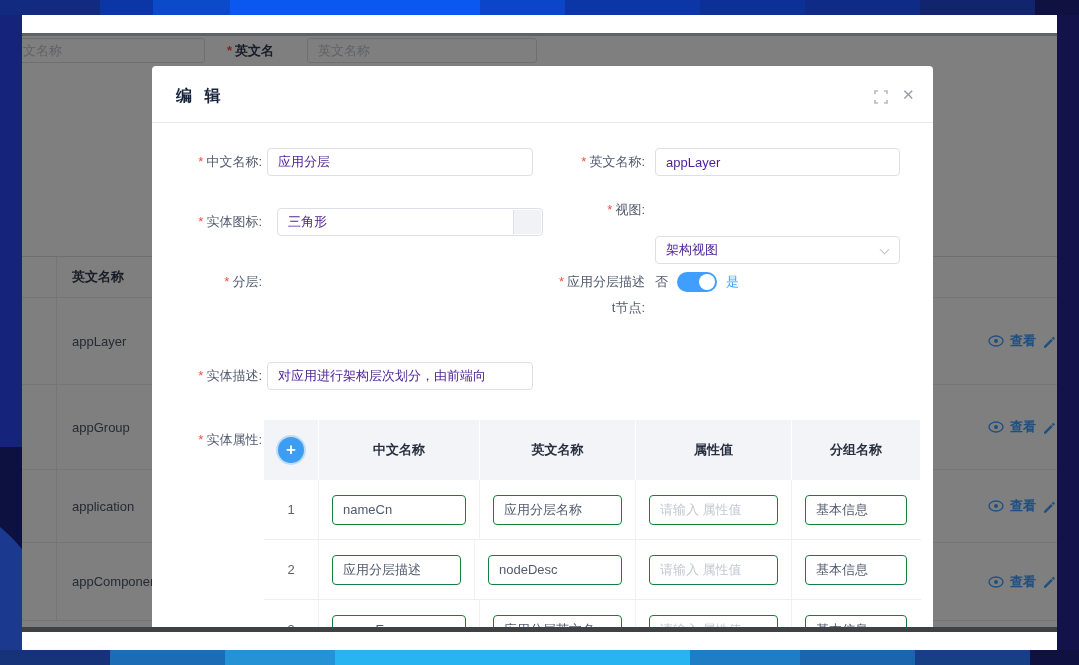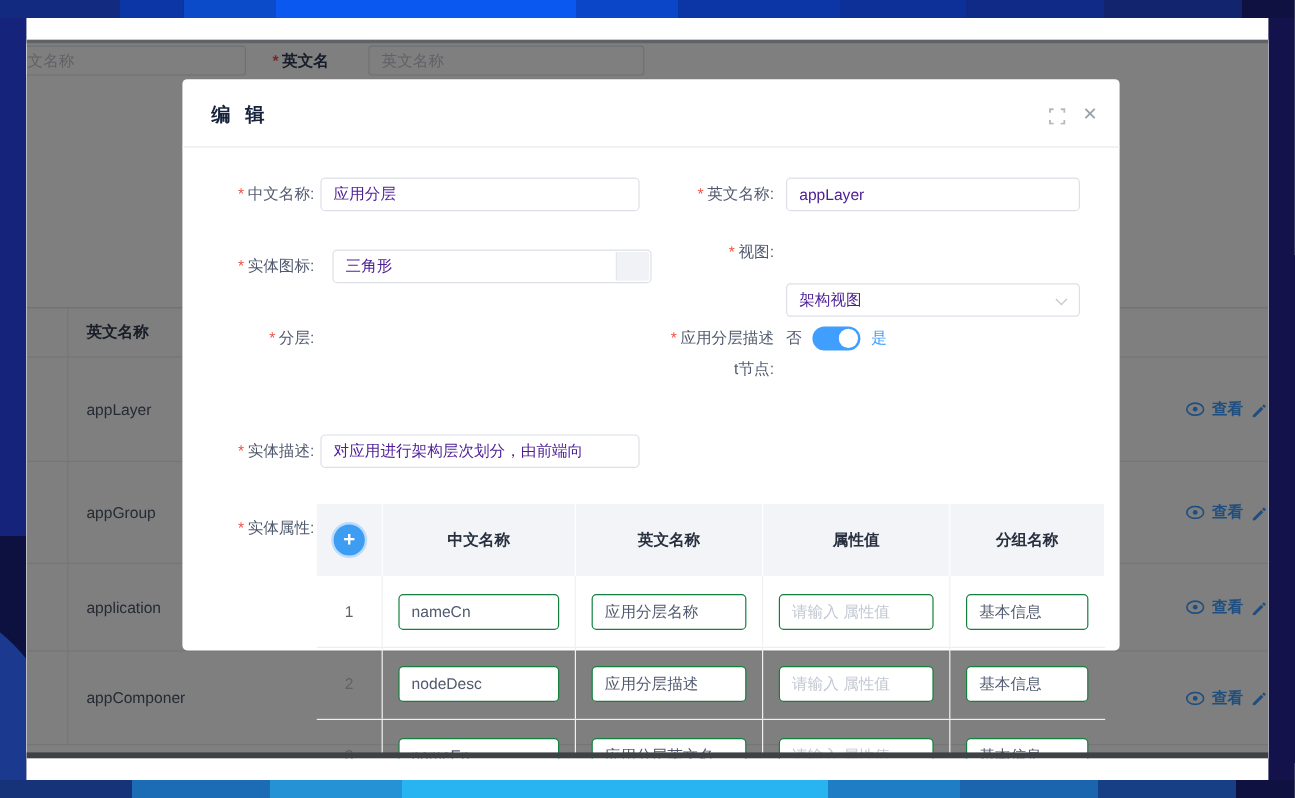--- a/index.html
+++ b/index.html
@@ -37,21 +37,21 @@
   .bg-thead { height:42px; border-top:1px solid #dcdfe6; border-bottom:1px solid #e8eaec;
     display:flex; align-items:center; font-weight:bold; color:#303a4e; }
   .bg-colA { width:35px; height:100%; border-right:1px solid #e8eaec; flex:0 0 35px; }
   .bg-colB { flex:1; padding-left:15px; display:flex; align-items:center; height:100%; }
   .bg-row { display:flex; align-items:stretch; border-bottom:1px solid #e8eaec; position:relative; }
   .bg-actions { position:absolute; right:2px; top:50%; transform:translateY(-50%);
     display:flex; align-items:center; gap:6px; color:#409eff; font-weight:bold; white-space:nowrap; }
   .bg-actions svg { display:block; }
 
   
-  .modal { position:absolute; left:130px; top:33px; width:781px; height:476px; background:#fff;
+  .modal { position:absolute; left:130px; top:33px; width:781px; height:600px; background:#fff;
     border-radius:4px; z-index:10; font-size:13px; color:#515a6e; }
   .m-title { position:absolute; left:24px; top:20px; font-size:16px; font-weight:bold;
     color:#17233d; letter-spacing:4px; }
   .m-head-border { position:absolute; left:0; top:56px; width:100%; height:1px; background:#e8eaec; }
   .m-fullscreen { position:absolute; left:722px; top:24px; width:14px; height:14px; cursor:pointer; }
   .m-close { position:absolute; left:750px; top:20px; font-size:15px; color:#9aa0ab; cursor:pointer; }
 
   .m-label { position:absolute; width:110px; left:0; text-align:right; line-height:28px; white-space:nowrap; }
   .m-label-r { position:absolute; width:113px; left:380px; text-align:right; line-height:28px; white-space:nowrap; }
   .m-input { position:absolute; height:28px; border:1px solid #dcdfe6; border-radius:4px;
@@ -286,25 +286,25 @@
             <div class="at-cell c3">
                 <input class="cell-box" placeholder="请输入 属性值" style="">
               </div>
             <div class="at-cell c4">
                 <input class="cell-box" value="基本信息" style="">
               </div>
           </div>
 
           <div class="at-row">
             <div class="at-cell c0 idx">2</div>
+            <div class="at-cell c2">
+                <input class="cell-box" value="应用分层描述" style="">
+              </div>
             <div class="at-cell c1">
                 <input class="cell-box" value="nodeDesc" style="">
-              </div>
-            <div class="at-cell c2">
-                <input class="cell-box" value="应用分层描述" style="">
               </div>
             <div class="at-cell c3">
                 <input class="cell-box" placeholder="请输入 属性值" style="">
               </div>
             <div class="at-cell c4">
                 <input class="cell-box" value="基本信息" style="">
               </div>
           </div>
 
           <div class="at-row">

